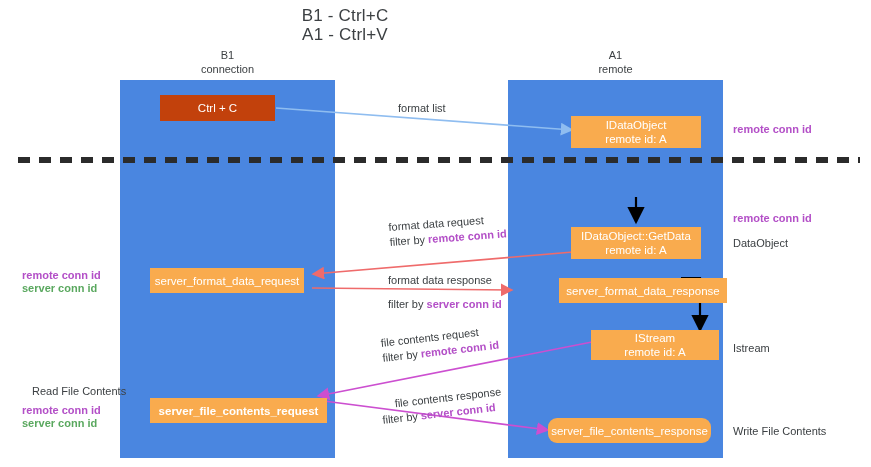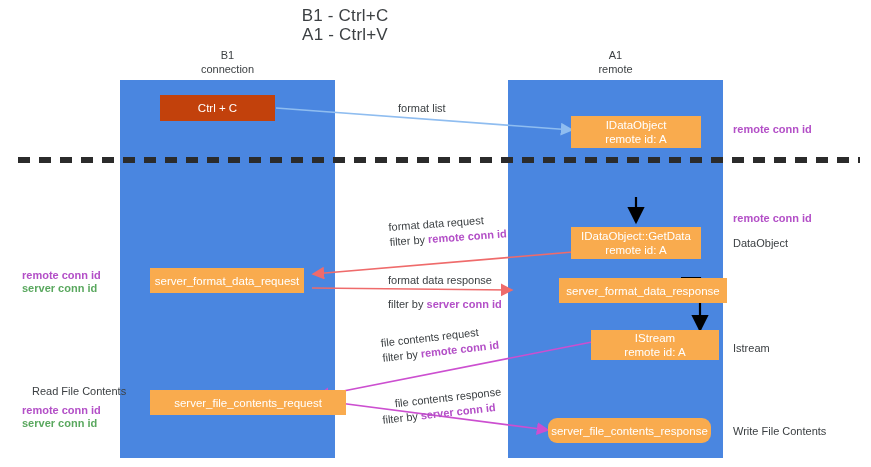--- a/index.html
+++ b/index.html
@@ -123,21 +123,21 @@
 
   <div class="box orange" style="left:513px;top:278px;width:168px;height:25px;margin-left:46px;">
     <span>server_format_data_response</span>
   </div>
 
   <div class="box orange" style="left:591px;top:330px;width:128px;height:30px;">
     <span>IStream</span>
     <span class="l2">remote id: A</span>
   </div>
 
-  <div class="box orange" style="left:150px;top:390px;width:196px;height:25px;">
+  <div class="box orange" style="left:150px;top:398px;width:177px;height:25px;font-weight:bold;">
     <span>server_file_contents_request</span>
   </div>
 
   <div class="box orange" style="left:548px;top:418px;width:163px;height:25px;border-radius:9px;">
     <span>server_file_contents_response</span>
   </div>
 
   <div class="alabel" style="left:398px;top:101px;">
     <span>format list</span>
   </div>

